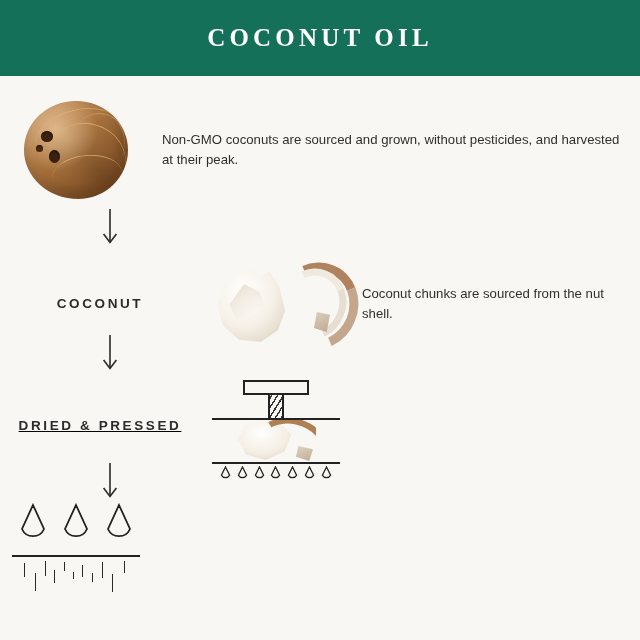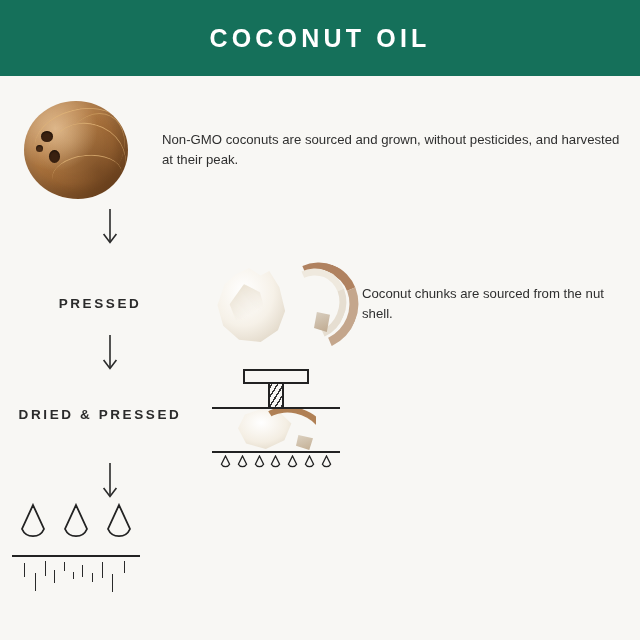--- a/index.html
+++ b/index.html
@@ -32,21 +32,21 @@
     background: #15705A;
     display: flex;
     align-items: center;
     justify-content: center;
   }
   .header-title {
     color: #FFFFFF;
     font-size: 25px;
     font-weight: 600;
     letter-spacing: 4.2px;
-    font-family: Liberation Sans, sans-serif;
+    font-family: Liberation Serif, serif;
     white-space: nowrap;
   }
 
   
   .steps {
     position: absolute;
     top: 76px;
     left: 0;
     width: 640px;
     height: 564px;
@@ -54,21 +54,21 @@
 
   .step-row {
     position: absolute;
     left: 0;
     width: 640px;
     display: flex;
     align-items: center;
   }
   .step-row.r0 { top: 18px;  height: 112px; }
   .step-row.r1 { top: 176px; height: 104px; }
-  .step-row.r2 { top: 287px; height: 104px; }
+  .step-row.r2 { top: 298px; height: 104px; text-decoration: underline; }
   .step-row.r3 { top: 424px; height: 110px; }
 
   .step-label {
     width: 200px;
     text-align: center;
     font-size: 13.5px;
     font-weight: 700;
     letter-spacing: 2.6px;
     color: #2B2B2B;
     line-height: 1.55;
@@ -363,21 +363,21 @@
     </div>
 
     <div class="arrow a0">
       <svg class="svg-icon" width="18" height="38" viewBox="0 0 18 38" aria-hidden="true">
         <line x1="9" y1="0" x2="9" y2="32" stroke="#2A2A2A" stroke-width="1.6"></line>
         <polyline points="2.6,25 9,33.5 15.4,25" fill="none" stroke="#2A2A2A" stroke-width="1.6"></polyline>
       </svg>
     </div>
 
     <div class="step-row r1">
-      <div class="step-label">PRESSED</div>
+      <div class="step-label">COCONUT</div>
 
       <div class="step-visual">
         <div class="cracked-wrap">
           <div class="chunk-shell"></div>
           <div class="chunk-shell-inner"></div>
           <div class="chunk-shell-tip"></div>
           <div class="chunk-meat"></div>
           <div class="chunk-meat-shade"></div>
         </div>
       </div>

